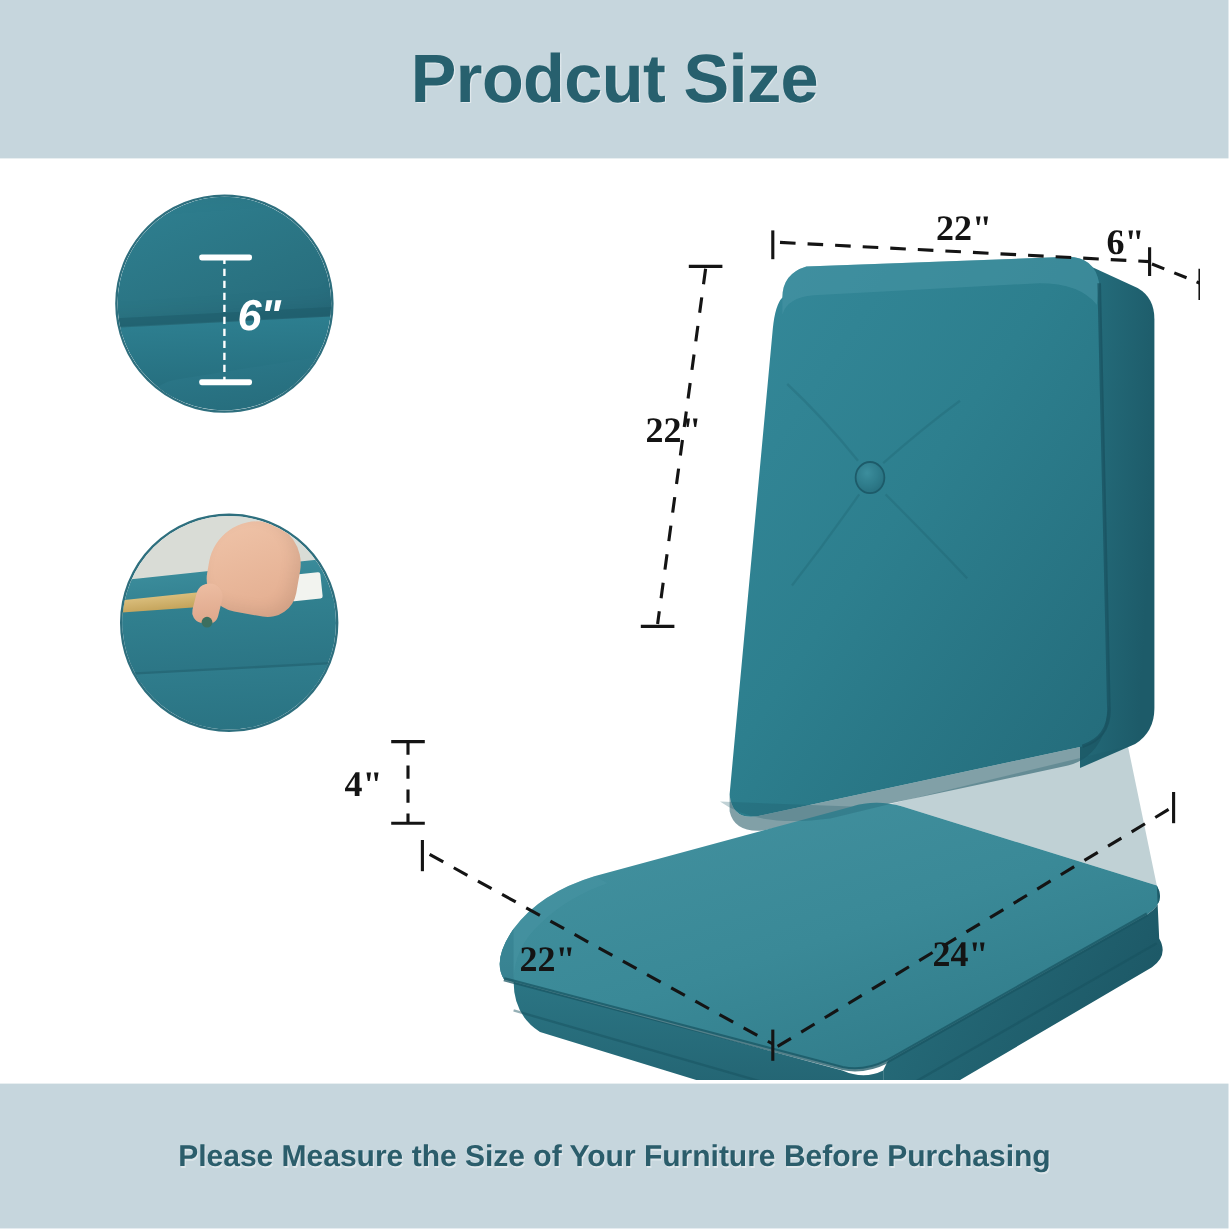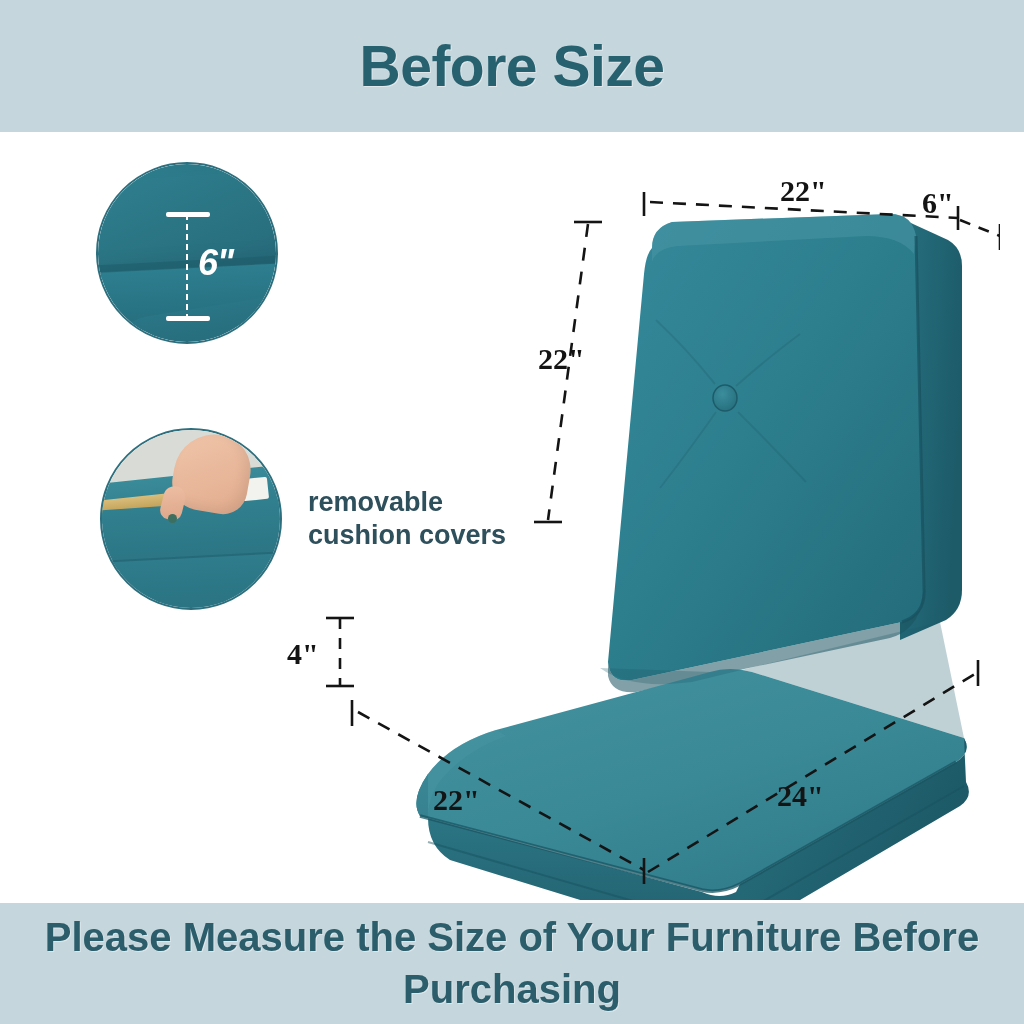--- a/index.html
+++ b/index.html
@@ -36,21 +36,21 @@
 
   #page-title {
     font-size: 57px;
     font-weight: bold;
     color: #27606e;
     letter-spacing: -0.5px;
     line-height: 1;
     text-shadow: 1px 1px 0 rgba(255,255,255,0.45);
   }
   #footer-text {
-    font-size: 40px;
+    font-size: 25px;
     font-weight: bold;
     color: #2b5d6b;
     line-height: 1.28;
     padding: 0 40px;
     text-shadow: 1px 1px 0 rgba(255,255,255,0.4);
   }
 
   
   .feature {
     position: absolute;
@@ -247,21 +247,21 @@
   #dim-seat-height  { left: 287px; top: 637px; }
   #dim-seat-depth   { left: 433px; top: 783px; }
   #dim-seat-width   { left: 777px; top: 779px; }
 </style>
 </head>
 <body>
 
 <div id="page">
 
   <div class="band" id="header-band">
-    <div id="page-title">Before Size</div>
+    <div id="page-title">Prodcut Size</div>
   </div>
 
   <div class="feature" id="feature-thickness">
     <div class="feature-circle">
       <div class="ins1-backdrop"></div>
       <div class="ins1-upper"></div>
       <div class="ins1-seam"></div>
       <div class="ins1-lower"></div>
       <div class="ins1-base"></div>
       <div class="ins1-cap-top"></div>
@@ -277,22 +277,20 @@
       <div class="ins2-cushion-top"></div>
       <div class="ins2-zipper"></div>
       <div class="ins2-cushion-body"></div>
       <div class="ins2-seam2"></div>
       <div class="ins2-cushion-lower"></div>
       <div class="ins2-flap"></div>
       <div class="ins2-hand"></div>
       <div class="ins2-finger"></div>
       <div class="ins2-pull"></div>
     </div>
-    <div class="feature-label">removable
-cushion covers</div>
   </div>
 
   <div id="product">
     <svg viewBox="0 0 700 730" xmlns="http://www.w3.org/2000/svg">
       <defs>
         <linearGradient id="backGrad" x1="0" y1="0" x2="1" y2="1">
           <stop offset="0%" stop-color="#35899a"></stop>
           <stop offset="45%" stop-color="#2d7f8e"></stop>
           <stop offset="100%" stop-color="#236a79"></stop>
         </linearGradient>

